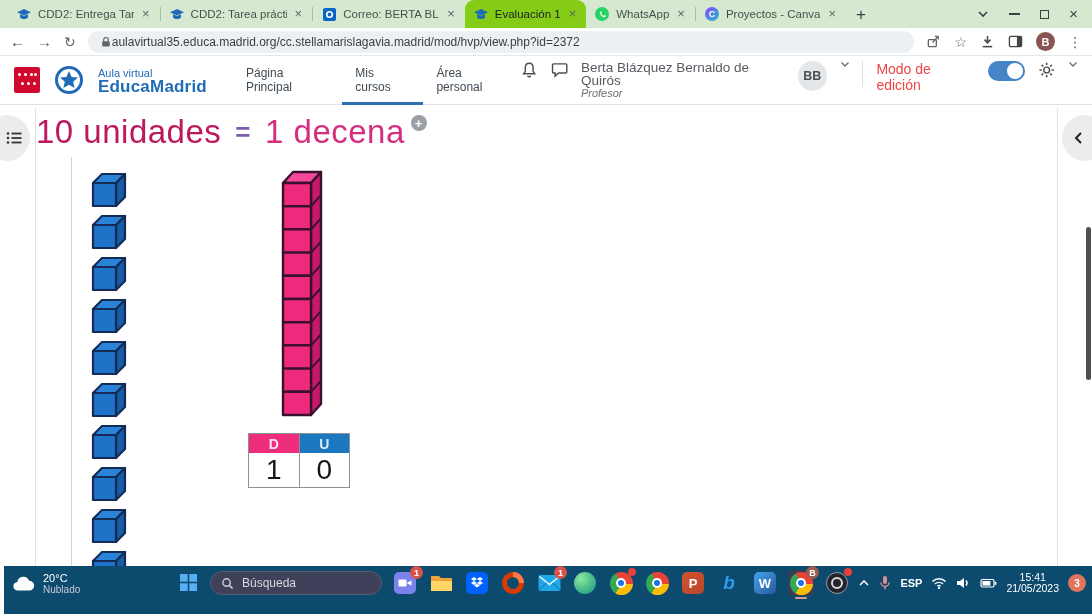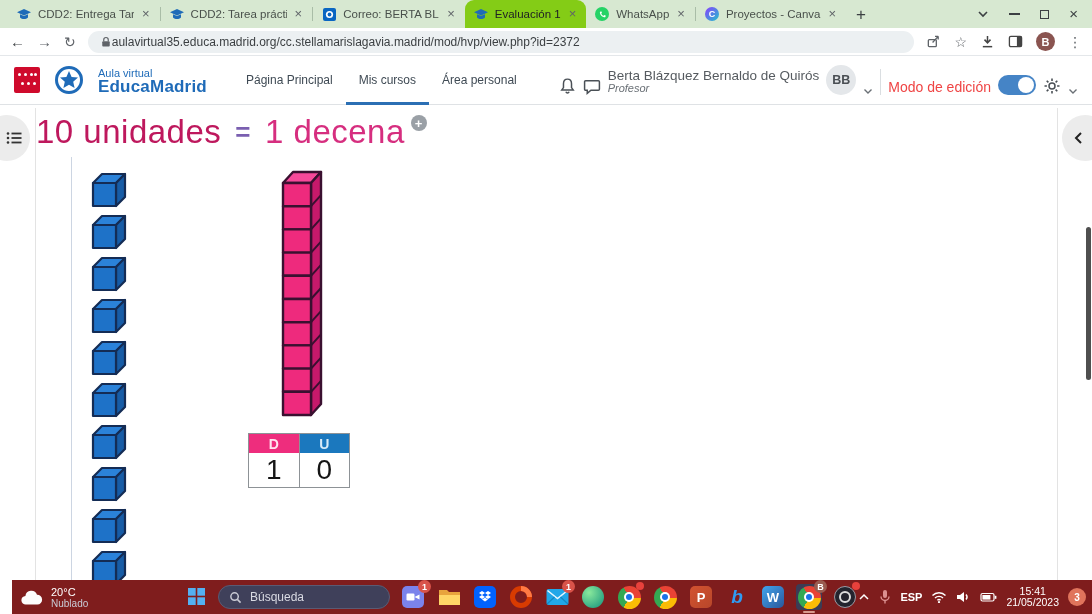--- a/index.html
+++ b/index.html
@@ -41,21 +41,21 @@
   .brand { display:flex; align-items:center; gap:14px; }
   .flag { width:26px; height:26px; background:#cf0a2c; border-radius:2px; position:relative; }
   .flag i { position:absolute; width:3px; height:3px; background:#fff; border-radius:50%; }
   .logo-star { flex:none; }
   .brand-text { line-height:13px; }
   .brand-top { font-size:11px; color:#1f6bb8; }
   .brand-name { font-size:17px; font-weight:bold; color:#1f6bb8; letter-spacing:.2px; }
   .mnav { display:flex; margin-left:26px; height:49px; }
   .mnav-item { font-size:12px; color:#3f4a54; padding:0 13px; display:flex; align-items:center; height:49px; border-bottom:3px solid transparent; padding-top:3px; }
   .mnav-item.active { border-bottom-color:#2b6fb4; }
-  .hdr-right { margin-left:auto; display:flex; align-items:flex-end; gap:7px; }
+  .hdr-right { margin-left:auto; display:flex; align-items:flex-start; gap:13px; }
   .uinfo { text-align:left; line-height:13px; }
   .uname { font-size:13.5px; color:#565b60; }
   .urole { font-size:11px; font-style:italic; color:#6a7076; }
   .bb { width:30px; height:30px; border-radius:50%; background:#e4e7ea; color:#4a4f54; font-size:12.5px; font-weight:bold; display:flex; align-items:center; justify-content:center; }
   .vdiv { width:1px; height:26px; background:#dadee1; }
   .editlbl { font-size:14px; color:#ef4444; }
   .toggle { width:38px; height:20px; border-radius:10px; background:#4584c6; position:relative; }
   .toggle i { position:absolute; top:2px; right:2px; width:16px; height:16px; border-radius:50%; background:#fff; }
 
   
@@ -76,21 +76,21 @@
   .rod { position:absolute; left:280px; top:64px; }
   .pv-table { position:absolute; left:248px; top:328px; width:102px; border:1px solid #8d9296; background:#fff; }
   .pv-head { display:flex; height:19px; }
   .pv-h { flex:1; display:flex; align-items:center; justify-content:center; font-size:14px; font-weight:bold; }
   .pv-body { display:flex; height:34px; }
   .pv-c { flex:1; display:flex; align-items:center; justify-content:center; font-size:28px; color:#151515; }
   .pv-c + .pv-c, .pv-h + .pv-h { border-left:1px solid #8d9296; }
   .scroll-thumb { position:absolute; right:1px; top:122px; width:5px; height:153px; background:#4f4f4f; border-radius:3px; }
 
   
-  .taskbar { position:absolute; left:12px; right:0; bottom:0; height:34px; background:#7f1d1d; }
+  .taskbar { position:absolute; left:4px; right:0; bottom:0; height:48px; background:#0c4a6e; }
   .weather { position:absolute; left:8px; top:0; height:34px; display:flex; align-items:center; gap:7px; }
   .w-temp { font-size:11px; color:#fff; line-height:12px; }
   .w-desc { font-size:10px; color:#c9cbd6; line-height:11px; }
   .startbtn { position:absolute; left:176px; top:8px; }
   .searchbox { position:absolute; left:206px; top:5px; width:172px; height:24px; border-radius:12px; background:#3f405a; border:1px solid #5a5b74; display:flex; align-items:center; gap:8px; padding:0 10px; }
   .searchbox span { font-size:12px; color:#d9dae3; }
   .apps { position:absolute; left:388px; top:4px; display:flex; gap:10px; align-items:center; }
   .app { width:26px; height:26px; position:relative; display:flex; align-items:center; justify-content:center; border-radius:4px; }
   .app.active { background:#3b3c55; }
   .app.active::after { content:""; position:absolute; bottom:-3px; left:7px; right:7px; height:2px; border-radius:2px; background:#d89a8e; }

